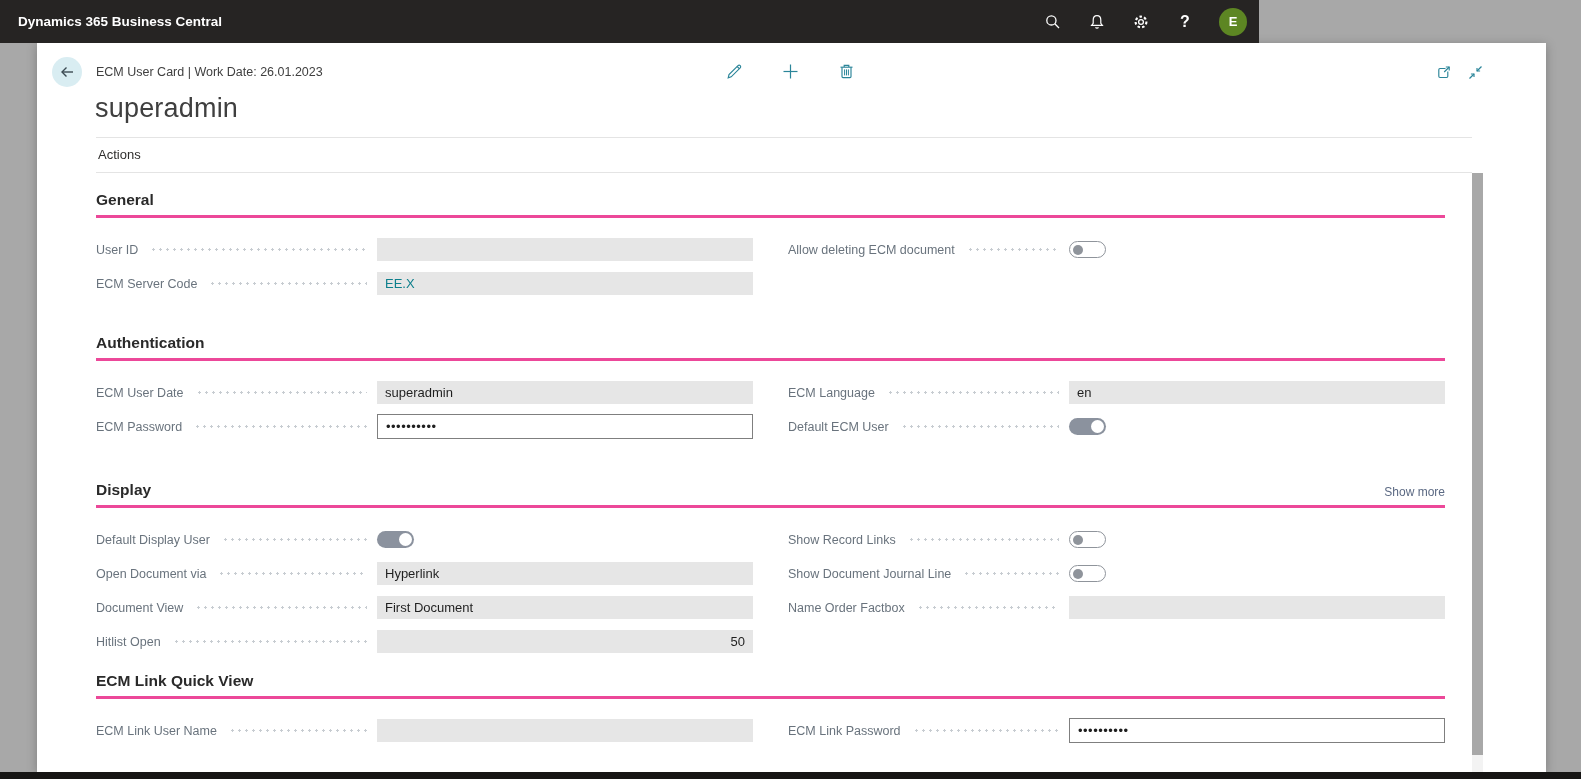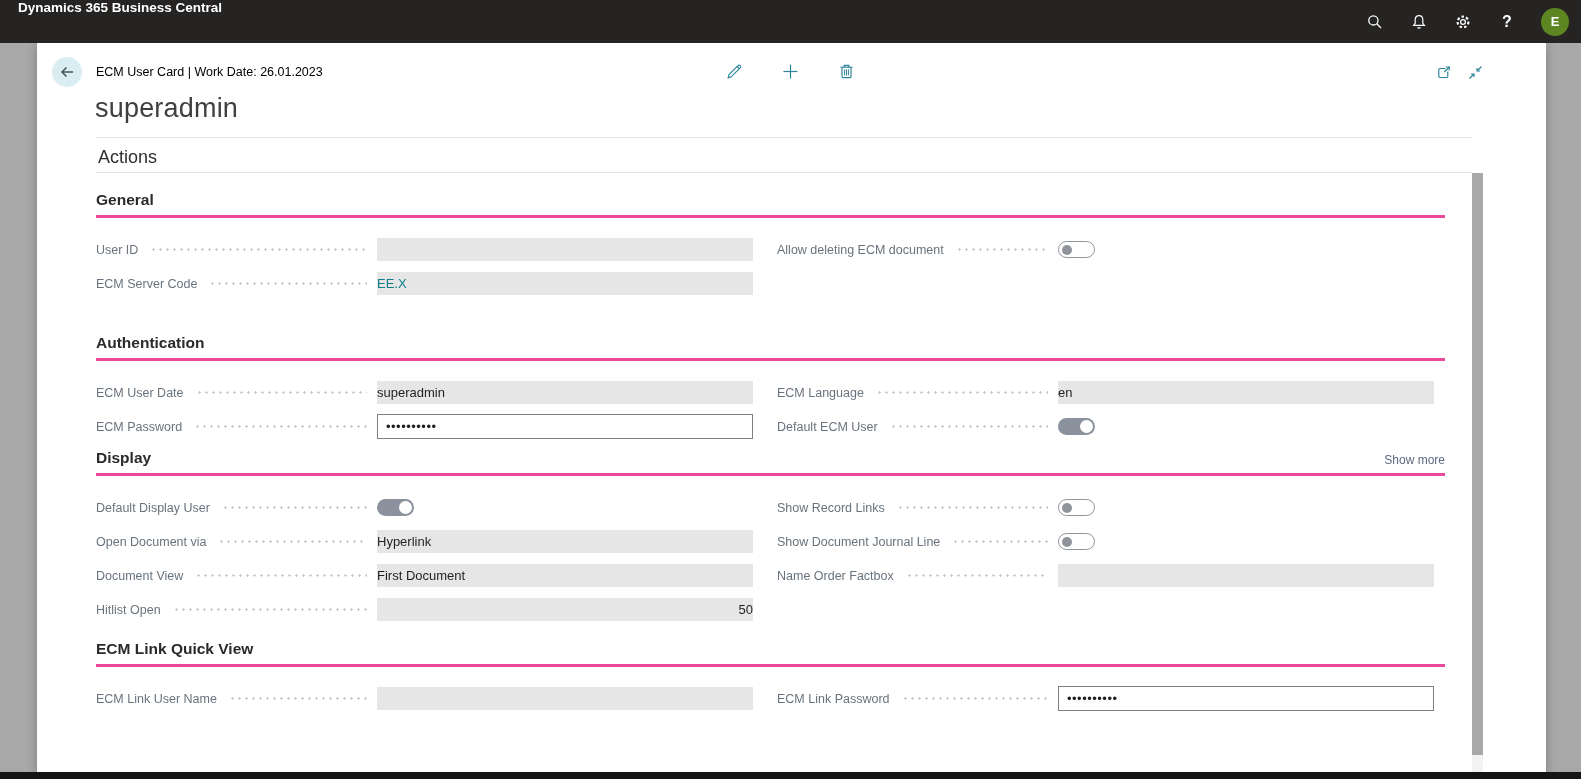--- a/index.html
+++ b/index.html
@@ -1,22 +1,22 @@
 <!DOCTYPE html>
 <html><head>
 <meta charset="utf-8">
 <style>
   * { margin:0; padding:0; box-sizing:border-box; }
   html,body { width:1581px; height:779px; overflow:hidden;
     font-family:"Liberation Sans","DejaVu Sans",sans-serif; }
   body { position:relative; background:#a8a8a8; }
 
   
-  .topbar { position:absolute; top:0; left:0; width:1581px; height:43px;
-    background:#262423; z-index:30; display:flex; }
+  .topbar { position:absolute; top:0; left:0; width:1259px; height:43px;
+    background:#262423; z-index:30; display:flex; align-items:center; }
   .topbar-title { color:#fff; font-size:13.5px; font-weight:700; margin-left:18px; }
   .topbar-right { position:absolute; right:12px; top:0; height:43px;
     display:flex; align-items:center; gap:24px; }
   .tb-icon { width:20px; height:20px; display:flex; align-items:center;
     justify-content:center; cursor:pointer; }
   .tb-help { color:#fff; font-size:16px; font-weight:700; }
   .avatar { width:28px; height:28px; border-radius:50%; background:#5d8623;
     color:#fff; font-size:13px; font-weight:700; display:flex;
     align-items:center; justify-content:center; }
 
@@ -25,72 +25,72 @@
     background:#161514; z-index:25; }
 
   
   .card { position:absolute; left:37px; top:43px; width:1509px; height:729px;
     background:#fff; z-index:20; box-shadow:0 2px 10px rgba(0,0,0,.25); }
 
   .back-btn { position:absolute; left:15px; top:14px; width:30px; height:30px;
     border-radius:50%; background:#d9edf2; display:flex; align-items:center;
     justify-content:center; cursor:pointer; }
   .breadcrumb { position:absolute; left:59px; top:22px; font-size:12.5px;
-    color:#000000; }
+    color:#404040; }
   .toolbar { position:absolute; left:688px; top:19px; display:flex; gap:37px; }
   .tool-icon { width:19px; height:19px; cursor:pointer; }
   .win-controls { position:absolute; right:60px; top:21px; display:flex; gap:13px; }
   .page-title { position:absolute; left:58px; top:50px; font-size:27px;
     font-weight:300; color:#3f3f3f; letter-spacing:.2px; }
 
   .hr { position:absolute; left:59px; width:1376px; height:1px; background:#e4e4e4; }
   .hr-title { top:94px; }
   .hr-menu  { top:129px; }
-  .menu-item { position:absolute; left:61px; top:104px; font-size:18px;
+  .menu-item { position:absolute; left:61px; top:104px; font-size:13px;
     color:#2f2e2d; cursor:pointer; }
 
   
   .content { position:absolute; left:59px; top:130px; width:1349px; }
   .section-header { position:relative; border-bottom:3px solid #ec4899;
     padding-bottom:6px; }
   .section-title { font-size:15.5px; font-weight:700; color:#2a2a2a; }
   .show-more { position:absolute; right:0; bottom:6px; font-size:12px;
     color:#5b6983; cursor:pointer; }
   .rows { margin-top:20px; display:grid; grid-template-columns:657px 657px;
-    column-gap:24px; align-items:start; }
+    column-gap:35px; align-items:start; }
   .col { display:flex; flex-direction:column; }
 
   .row { display:flex; align-items:center; height:23px; margin-bottom:11px; }
   .flabel { font-size:12.5px; color:#69737d; white-space:nowrap; }
   .leader { flex:1; height:3px; margin:0 10px 0 12px; align-self:center;
     background-image:radial-gradient(circle,#c7ccd1 1px,transparent 1.3px);
     background-size:7px 3px; background-repeat:repeat-x; background-position:left center; }
   .field { width:376px; flex:none; height:23px; background:#e6e6e6;
-    font-size:13px; color:#1f1f1f; padding:0 0; display:flex;
+    font-size:13px; color:#1f1f1f; padding:0 8px; display:flex;
     align-items:center; overflow:hidden; cursor:text; }
   .field.right-align { justify-content:flex-end; }
   .field.link-value { color:#0d7f8c; }
   .input-white { width:376px; flex:none; height:25px; background:#fff;
     border:1px solid #7f7f7f; font-size:13px; color:#1f1f1f;
     letter-spacing:.5px; padding:0 8px;
     font-family:"Liberation Sans","DejaVu Sans",sans-serif; }
   .toggle-slot { width:376px; flex:none; display:flex; align-items:center; }
 
   .toggle { width:37px; height:17px; border-radius:9px; position:relative;
     cursor:pointer; }
   .toggle.off { background:#fff; border:1px solid #8f949b; }
   .toggle.off::after { content:''; position:absolute; left:3px; top:2.5px;
     width:10px; height:10px; border-radius:50%; background:#8f949b; }
   .toggle.on { background:#8b929e; }
   .toggle.on::after { content:''; position:absolute; right:2px; top:2px;
     width:13px; height:13px; border-radius:50%; background:#fff; }
 
   .sec-general { margin-top:18px; }
   .sec-auth    { margin-top:28px; }
-  .sec-display { }
+  .sec-display { margin-top:32px; }
   .sec-link    { margin-top:8px; }
 
   
   .scrollbar { position:absolute; left:1435px; top:130px; width:11px;
     height:599px; background:#f3f3f3; }
   .scroll-thumb { position:absolute; left:0; top:0; width:11px; height:582px;
     background:#a8a8a8; cursor:pointer; }
 
   svg { display:block; }
 </style>

